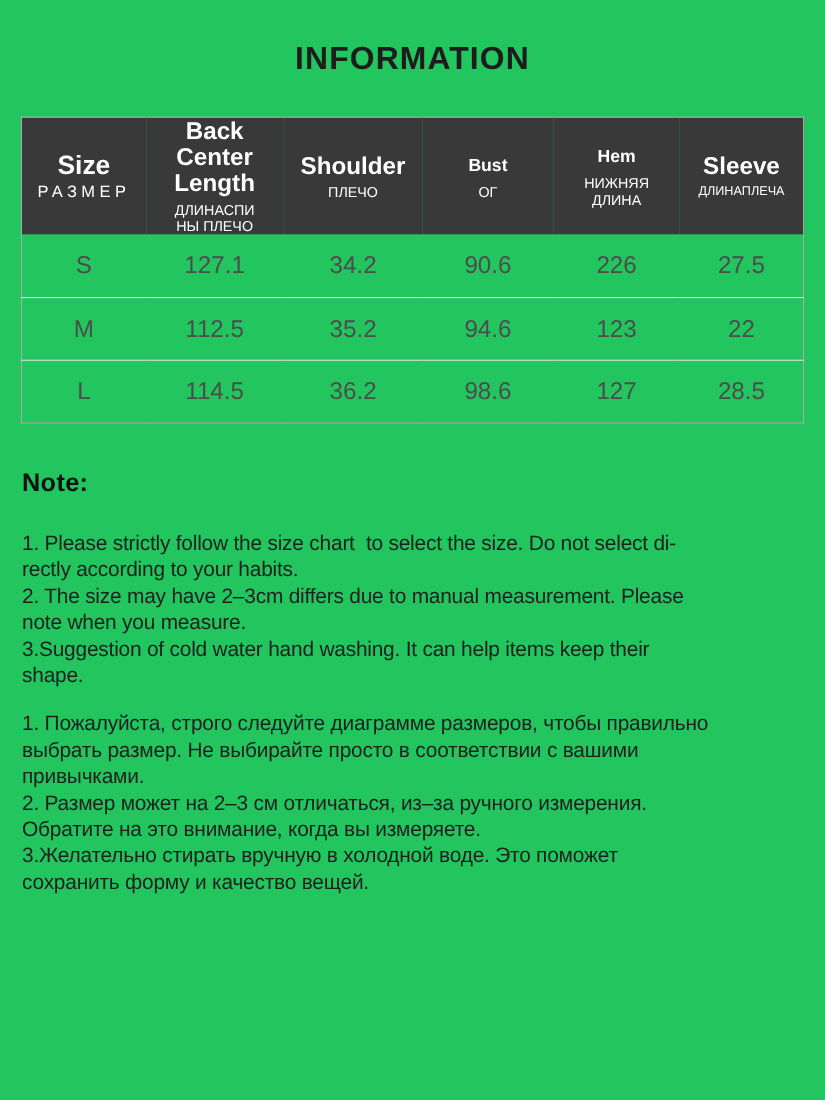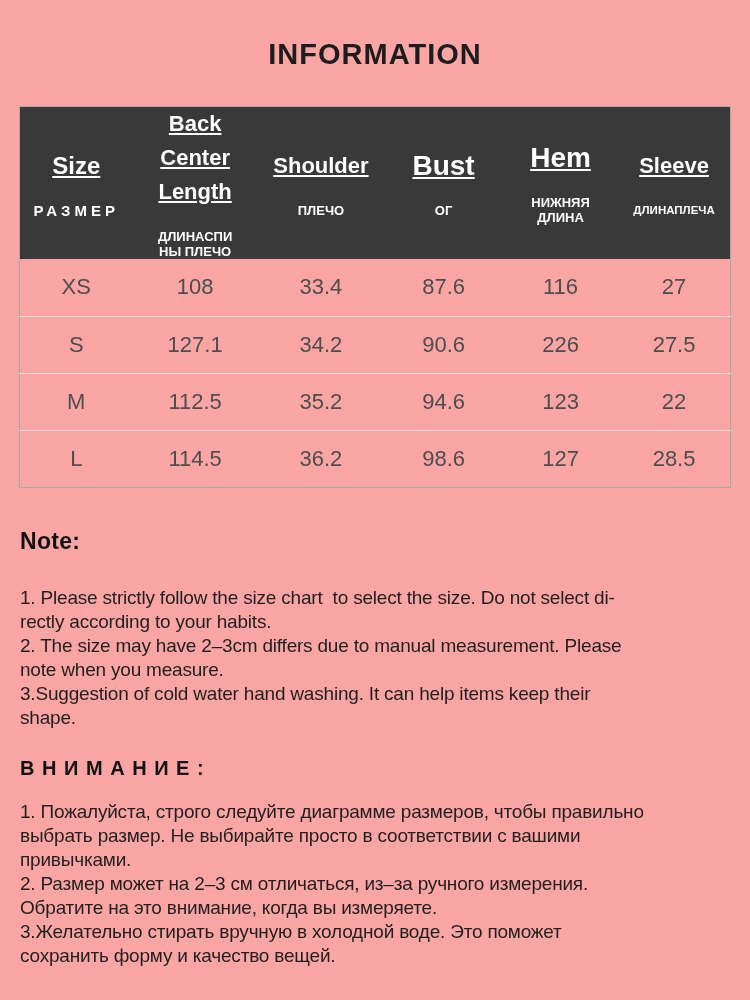--- a/index.html
+++ b/index.html
@@ -1,21 +1,21 @@
 <!DOCTYPE html>
 <html><head>
 <meta charset="utf-8">
 <style>
   * { box-sizing: border-box; }
   html, body { margin: 0; padding: 0; background: #ffffff; }
   .page {
     position: relative;
     width: 750px;
     height: 1000px;
-    background: #fca5a5;
+    background: #22c55e;
     font-family: "Liberation Sans", sans-serif;
     color: #1f1f1f;
     overflow: hidden;
   }
   .title {
     margin: 38px 0 0 0;
     text-align: center;
     font-size: 29px;
     font-weight: 700;
     letter-spacing: 1px;
@@ -34,34 +34,33 @@
     height: 87px;
     padding: 0;
     vertical-align: middle;
     text-align: center;
     font-weight: 400;
     border: none;
   }
   .h-en {
     font-size: 22px;
     font-weight: 700;
-    line-height: 34px;
+    line-height: 24px;
     white-space: pre-line;
-    text-decoration: underline;
   }
   .h-ru {
-    margin-top: 20px;
+    margin-top: 4px;
     font-size: 13px;
-    font-weight: 700;
+    font-weight: 400;
     line-height: 15px;
     white-space: pre-line;
   }
   th.col-size .h-en { font-size: 24px; text-align: center; }
   th.col-size .h-ru { font-size: 15px; letter-spacing: 4px; }
-  th.col-bust .h-en, th.col-hem .h-en { font-size: 28px; }
+  th.col-bust .h-en, th.col-hem .h-en { font-size: 16px; }
   th.col-sleeve .h-ru { font-size: 11.5px; }
   table.size-table tbody td {
     height: 57px;
     text-align: center;
     vertical-align: middle;
     font-size: 22px;
     color: #4d4d4d;
     border-top: 1px solid #dcdcdc;
     padding: 0;
   }
@@ -132,28 +131,20 @@
 ДЛИНА</div>
         </th>
         <th class="col-sleeve">
           <div class="h-en">Sleeve</div>
           <div class="h-ru">ДЛИНАПЛЕЧА</div>
         </th>
       </tr>
     </thead>
     <tbody>
       <tr>
-        <td>XS</td>
-        <td>108</td>
-        <td>33.4</td>
-        <td>87.6</td>
-        <td>116</td>
-        <td>27</td>
-      </tr>
-      <tr>
         <td>S</td>
         <td>127.1</td>
         <td>34.2</td>
         <td>90.6</td>
         <td>226</td>
         <td>27.5</td>
       </tr>
       <tr>
         <td>M</td>
         <td>112.5</td>
@@ -174,21 +165,20 @@
   </table>
 
   <h2 class="note-heading">Note:</h2>
   <div class="para">1. Please strictly follow the size chart  to select the size. Do not select di-
 rectly according to your habits.
 2. The size may have 2–3cm differs due to manual measurement. Please
 note when you measure.
 3.Suggestion of cold water hand washing. It can help items keep their
 shape.</div>
 
-  <h2 class="attention-heading">В Н И М А Н И Е :</h2>
   <div class="para ru">1. Пожалуйста, строго следуйте диаграмме размеров, чтобы правильно
 выбрать размер. Не выбирайте просто в соответствии с вашими
 привычками.
 2. Размер может на 2–3 см отличаться, из–за ручного измерения.
 Обратите на это внимание, когда вы измеряете.
 3.Желательно стирать вручную в холодной воде. Это поможет
 сохранить форму и качество вещей.</div>
 
 </div>
 

